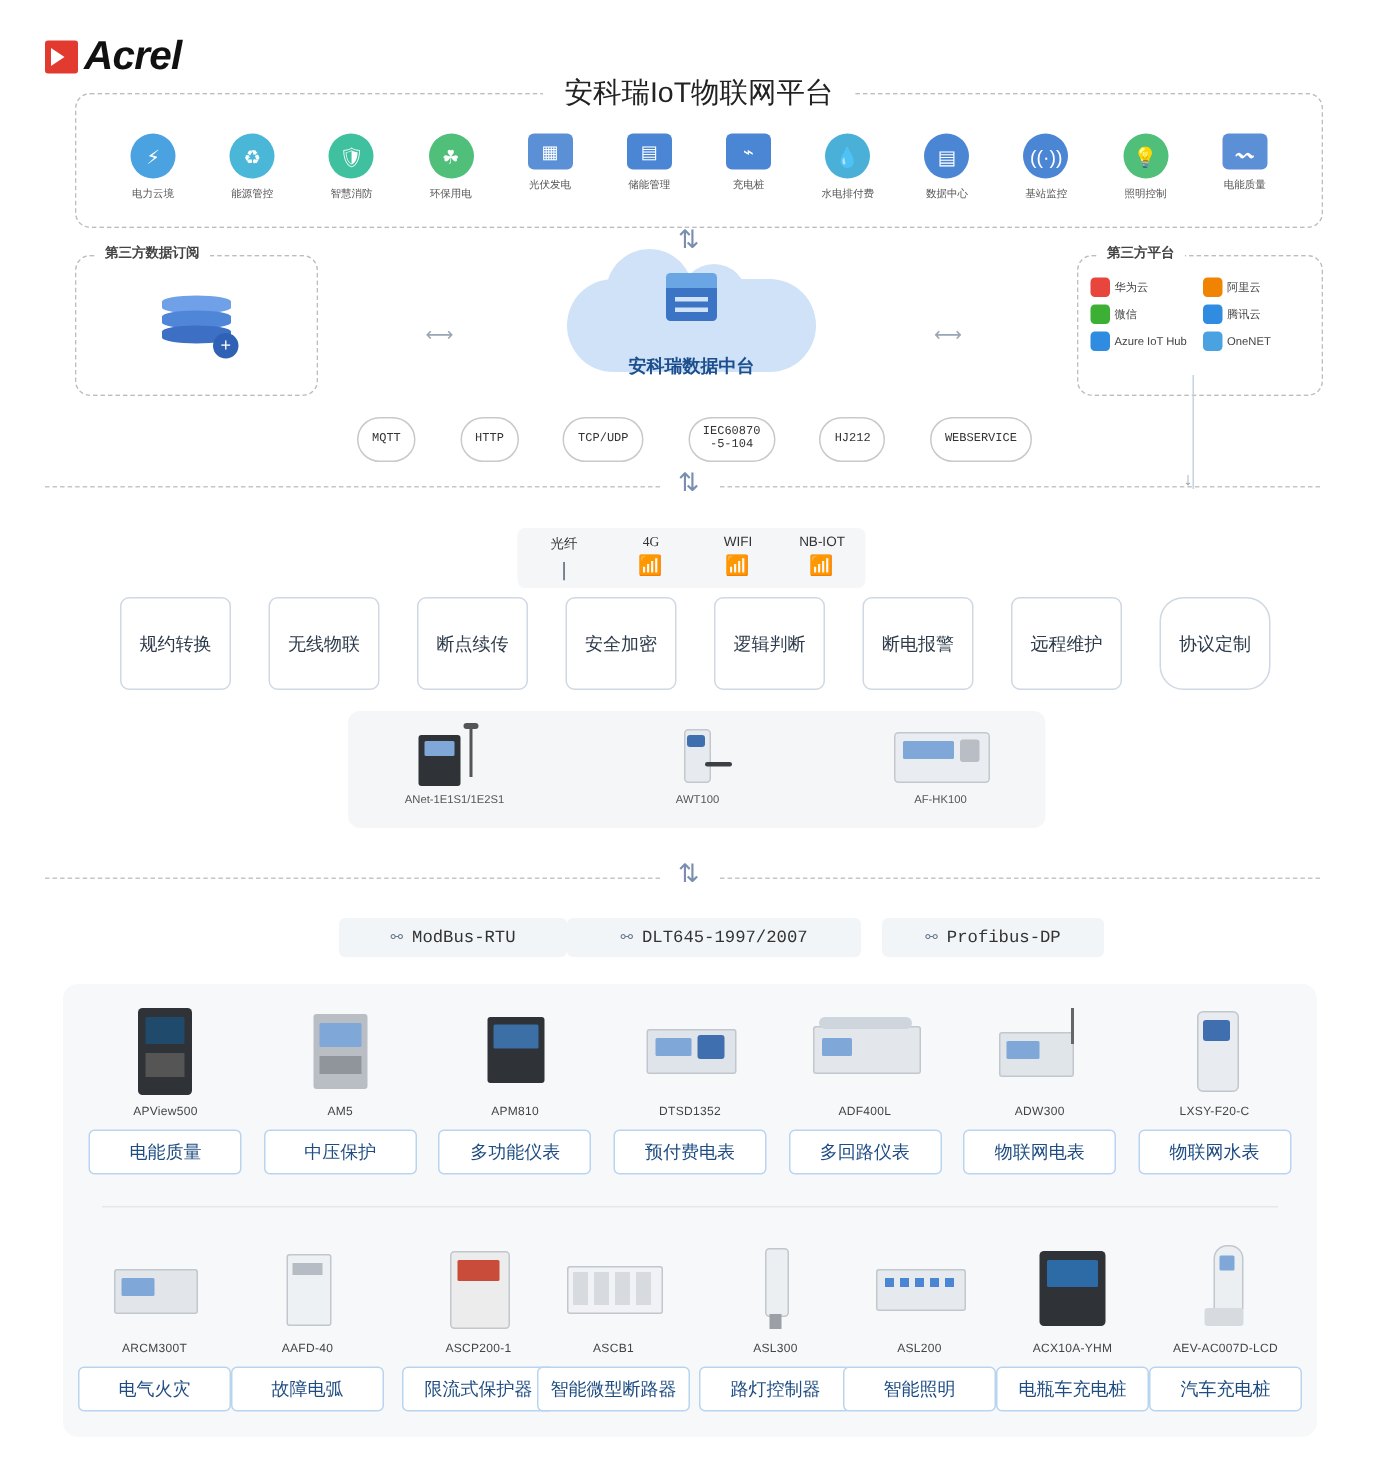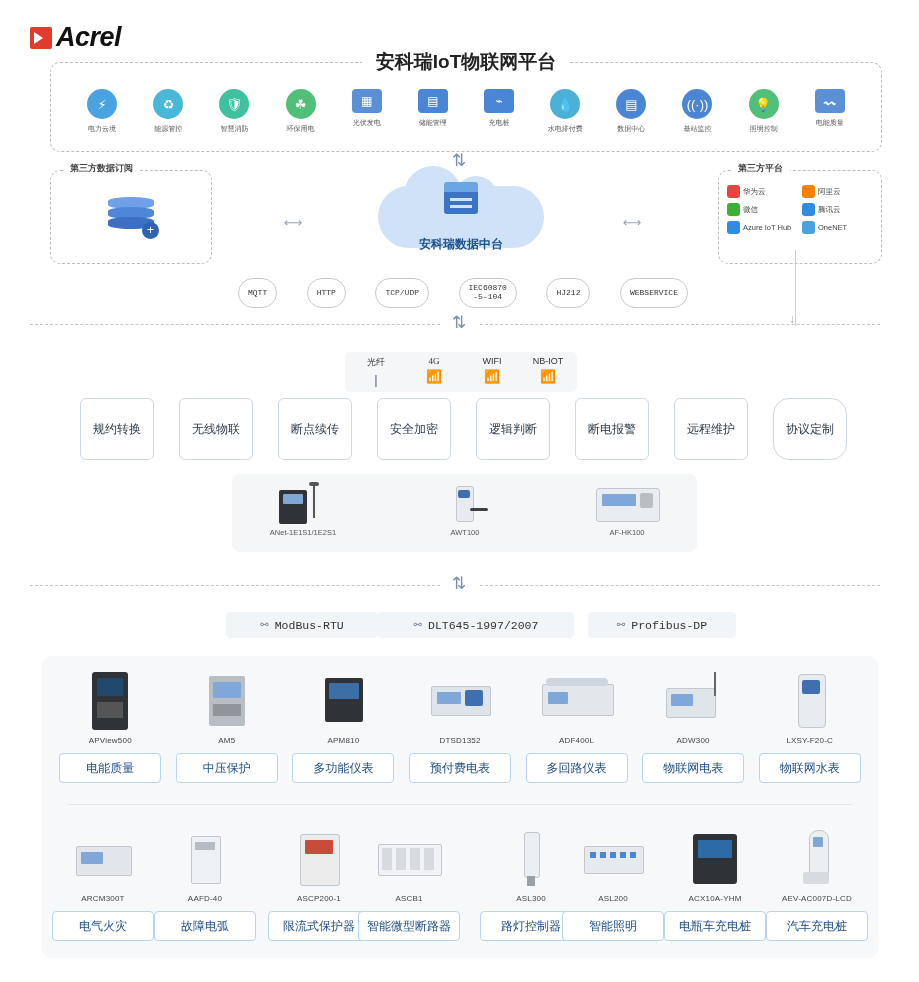--- a/index.html
+++ b/index.html
@@ -17,21 +17,21 @@
   .logo{position:absolute;left:30px;top:22px;display:flex;align-items:center;gap:4px;}
   .logo-mark{width:22px;height:22px;background:#e23a2e;position:relative;border-radius:2px;}
   .logo-mark:after{content:"";position:absolute;left:4px;top:5px;width:0;height:0;
      border-left:9px solid #fff;border-top:6px solid transparent;border-bottom:6px solid transparent;}
   .logo-text{font-size:27px;font-weight:bold;font-style:italic;color:#111;letter-spacing:-0.5px;}
 
   
   .panel{position:absolute;border:1px dashed #bdbdbd;border-radius:10px;background:#fff;}
   #platform{left:50px;top:62px;width:830px;height:88px;}
   .platform-title{position:absolute;left:0;right:0;top:-14px;text-align:center;}
-  .platform-title span{background:#fff;padding:0 14px;font-size:19px;font-weight:bold;color:#222;}
+  .platform-title span{background:#fff;padding:0 14px;font-size:19px;font-weight:normal;color:#222;}
   .icon-row{position:absolute;left:0;right:0;top:26px;display:flex;justify-content:space-around;padding:0 18px;}
   .icon-item{display:flex;flex-direction:column;align-items:center;width:56px;}
   .circ{width:30px;height:30px;border-radius:50%;display:flex;align-items:center;justify-content:center;
         color:#fff;font-size:13px;line-height:1;}
   .icon-label{margin-top:5px;font-size:7px;color:#555;white-space:nowrap;}
   .sq{width:30px;height:24px;border-radius:4px;display:flex;align-items:center;justify-content:center;color:#fff;font-size:12px;}
 
   
   .updown{position:absolute;font-size:17px;color:#7a8fb0;}
 
@@ -410,21 +410,21 @@
         <div class="pcell" style="left: 308px;">
           <div class="p-art">
             <div style="position:relative;width:66px;height:62px">
               <div style="position:absolute;left:2px;top:16px;width:62px;height:30px;background:#f0f2f5;border:1px solid #c2c7cd;border-radius:2px"></div>
               <div style="position:absolute;left:6px;top:20px;width:10px;height:22px;background:#d7dbe0;box-shadow:14px 0 0 #d7dbe0,28px 0 0 #d7dbe0,42px 0 0 #d7dbe0"></div>
             </div>
           </div>
           <div class="p-name">ASCB1</div>
           <div class="p-tag">智能微型断路器</div>
         </div>
-        <div class="pcell" style="left: 430px;">
+        <div class="pcell" style="left: 416px;">
           <div class="p-art">
             <div style="position:relative;width:34px;height:62px">
               <div style="position:absolute;left:10px;top:4px;width:14px;height:44px;background:#eceff2;border:1px solid #c2c7cd;border-radius:3px"></div>
               <div style="position:absolute;left:13px;top:48px;width:8px;height:10px;background:#9aa0a6"></div>
             </div>
           </div>
           <div class="p-name">ASL300</div>
           <div class="p-tag">路灯控制器</div>
         </div>
         <div class="pcell" style="left: 512px;">

